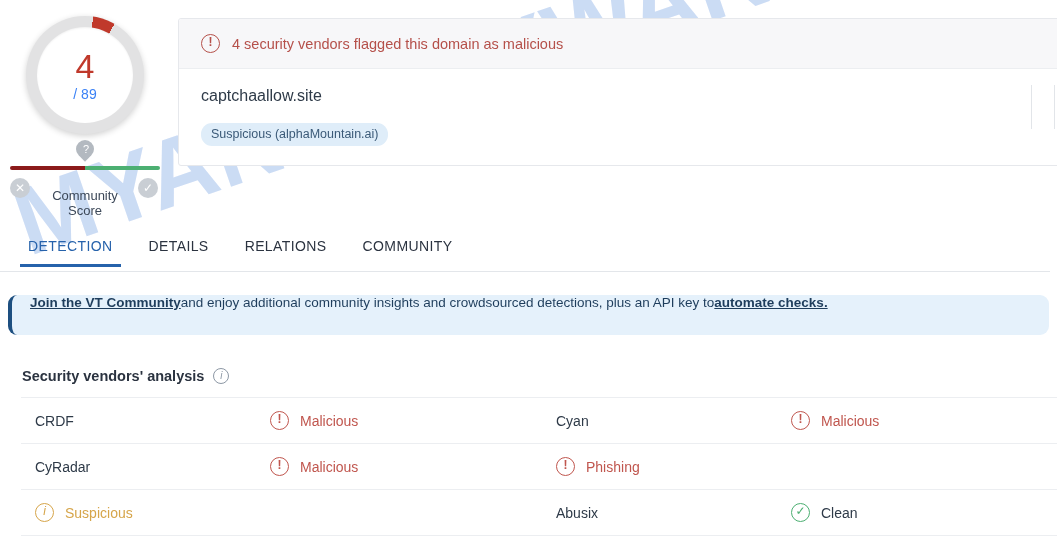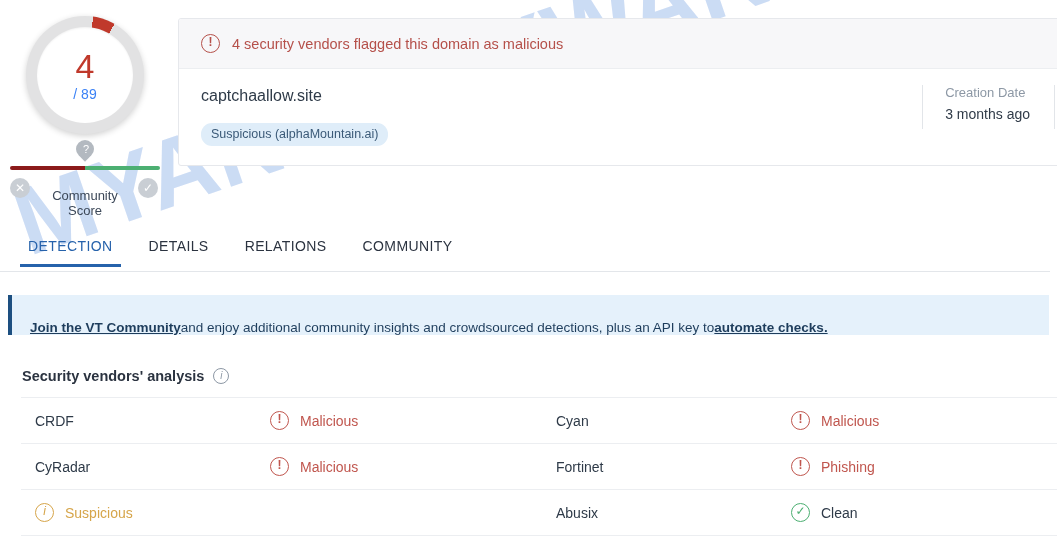--- a/index.html
+++ b/index.html
@@ -265,24 +265,25 @@
   
   .vt-banner {
     position: absolute;
     left: 8px; top: 295px;
     width: 1041px;
     height: 40px;
     background: #e5f1fb;
     border-left: 4px solid #1d4f80;
     box-sizing: border-box;
     display: flex;
-    align-items: flex-end;
+    align-items: flex-start;
     padding-left: 18px;
     font-size: 13.5px;
     color: #1e3d5c;
+    border-radius: 9px;
   }
   .vt-banner a {
     color: #1e3d5c;
     font-weight: 700;
     text-decoration: underline;
   }
 
   
   .vendors-title {
     position: absolute;
@@ -389,24 +390,20 @@
     <div class="card">
       <div class="card-header">
         <div class="alert-icon">!</div>
         <div class="alert-text">4 security vendors flagged this domain as malicious</div>
       </div>
       <div class="card-body">
         <div class="domain-name">captchaallow.site</div>
         <div class="tag-chip">Suspicious (alphaMountain.ai)</div>
         <div class="meta">
           <div class="meta-sep"></div>
-          <div class="meta-block">
-            <div class="meta-label">Creation Date</div>
-            <div class="meta-value">3 months ago</div>
-          </div>
           <div class="meta-sep"></div>
         </div>
       </div>
     </div>
   </div>
 
   <div class="tabs">
     <div class="tab active">DETECTION</div>
     <div class="tab">DETAILS</div>
     <div class="tab">RELATIONS</div>
@@ -445,21 +442,20 @@
 
     <div class="v-row">
       <div class="v-cell">
         <div class="v-name">CyRadar</div>
         <div class="v-verdict verdict-malicious">
           <span class="v-ic">!</span>
           <span class="v-txt">Malicious</span>
         </div>
       </div>
       <div class="v-cell">
-        <div class="v-name">Fortinet</div>
         <div class="v-verdict verdict-phishing">
           <span class="v-ic">!</span>
           <span class="v-txt">Phishing</span>
         </div>
       </div>
     </div>
 
     <div class="v-row">
       <div class="v-cell">
         <div class="v-verdict verdict-suspicious">

